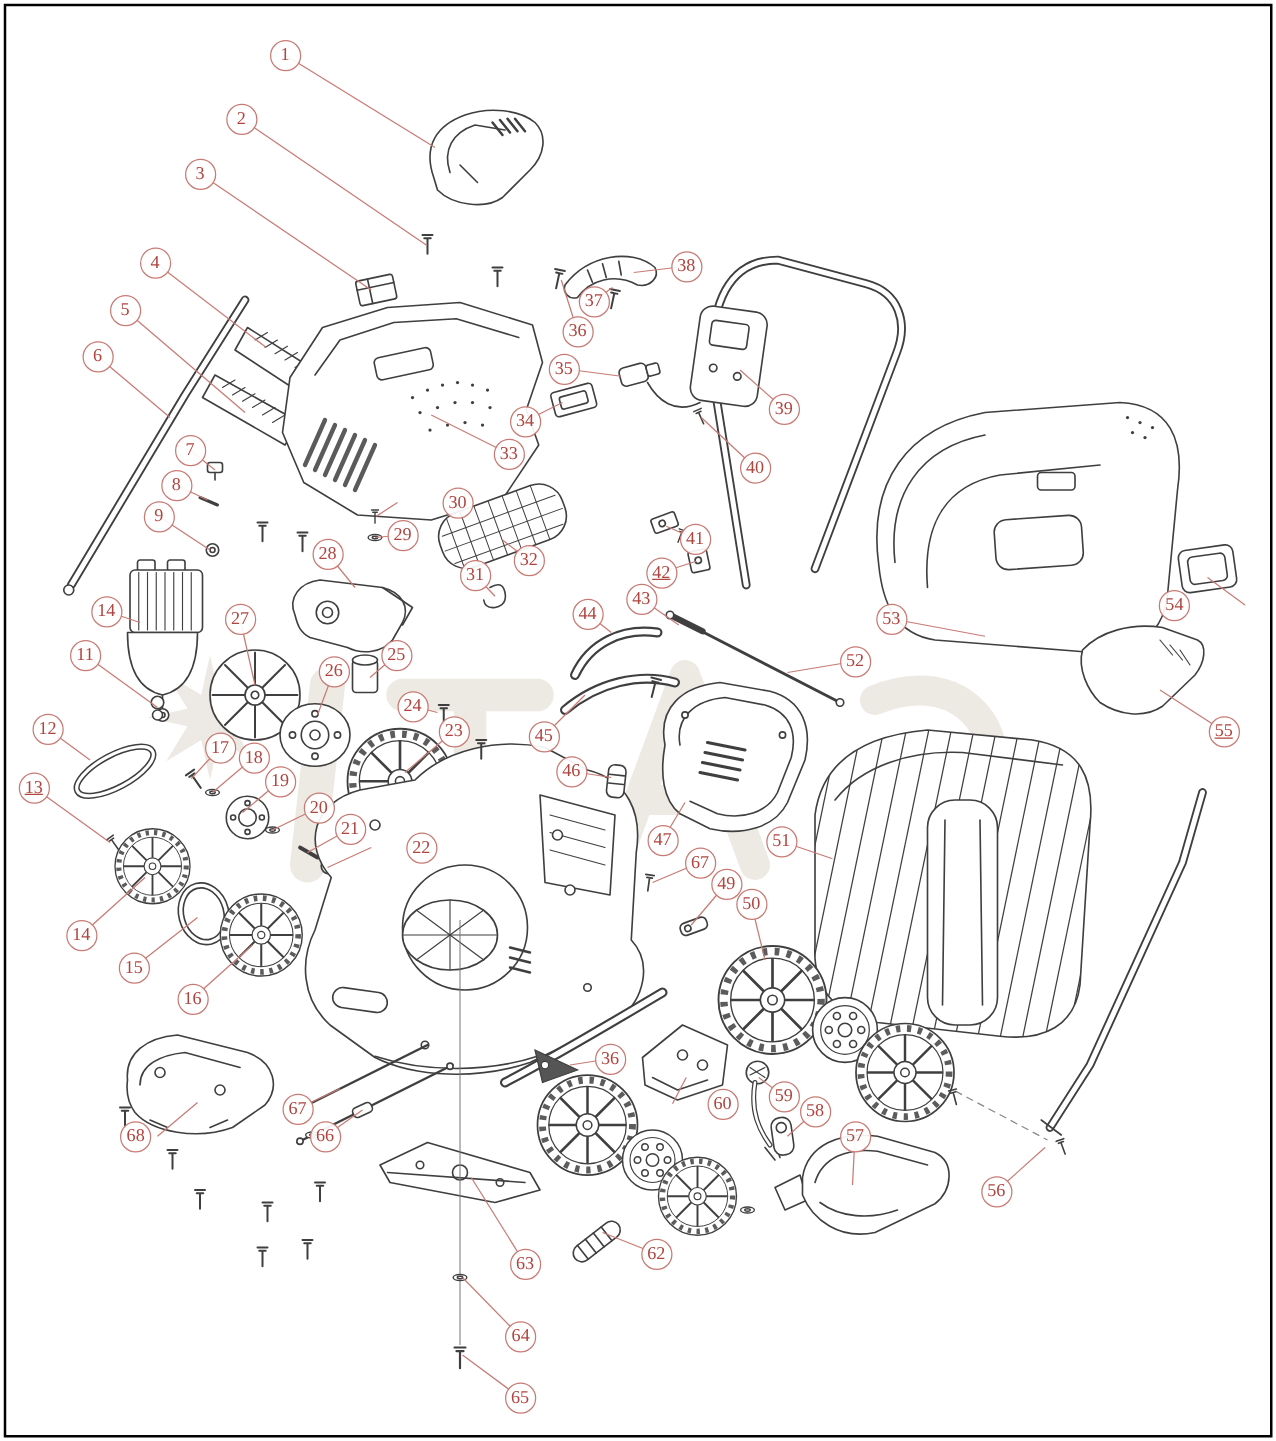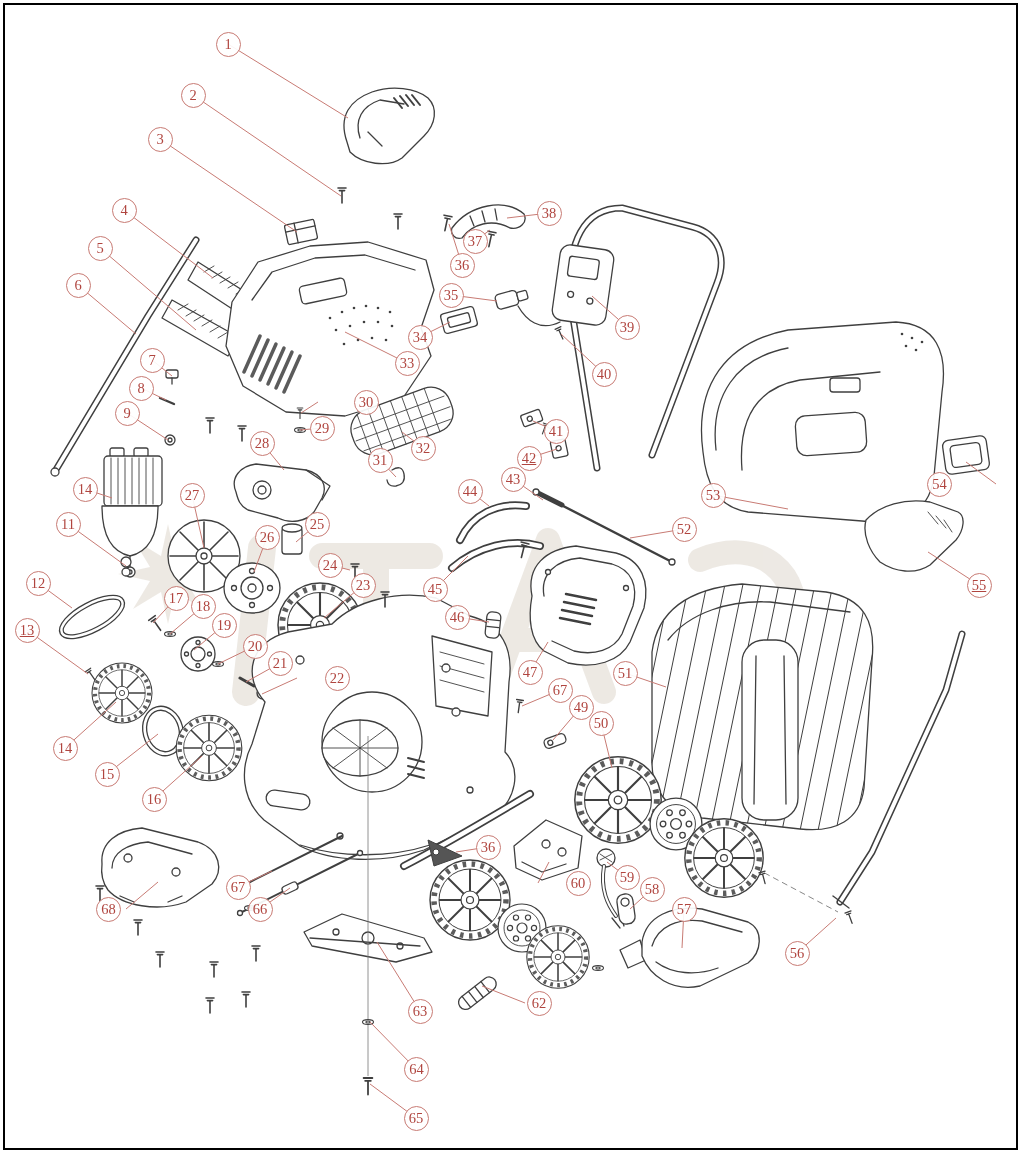--- a/index.html
+++ b/index.html
@@ -692,21 +692,21 @@
       <div class="callout" style="left: 671.5px; top: 516.5px;">52</div>
       <div class="callout" style="left: 700.5px; top: 482.5px;">53</div>
       <div class="callout" style="left: 927px; top: 471.5px;">54</div>
       <div class="callout" style="left: 966.5px; top: 572.5px; text-decoration: underline;">55</div>
       <div class="callout" style="left: 784.5px; top: 940.5px;">56</div>
       <div class="callout" style="left: 671.5px; top: 896.5px;">57</div>
       <div class="callout" style="left: 639.5px; top: 876.5px;">58</div>
       <div class="callout" style="left: 614.5px; top: 864.5px;">59</div>
       <div class="callout" style="left: 525.5px; top: 870.5px; margin-left: 40px;">60</div>
       <div class="callout" style="left: 475.5px; top: 834.5px;">36</div>
-      <div class="callout" style="left: 512.5px; top: 990.5px; margin-left: 14px;">62</div>
+      <div class="callout" style="left: 512.5px; top: 990.5px;">62</div>
       <div class="callout" style="left: 407.5px; top: 998.5px;">63</div>
       <div class="callout" style="left: 404px; top: 1056.5px;">64</div>
       <div class="callout" style="left: 403.5px; top: 1105.5px;">65</div>
       <div class="callout" style="left: 247.5px; top: 896.5px;">66</div>
       <div class="callout" style="left: 225.5px; top: 874.5px;">67</div>
       <div class="callout" style="left: 96px; top: 896.5px;">68</div>
     </div>
 
   <div class="frame"></div>
 </div>

